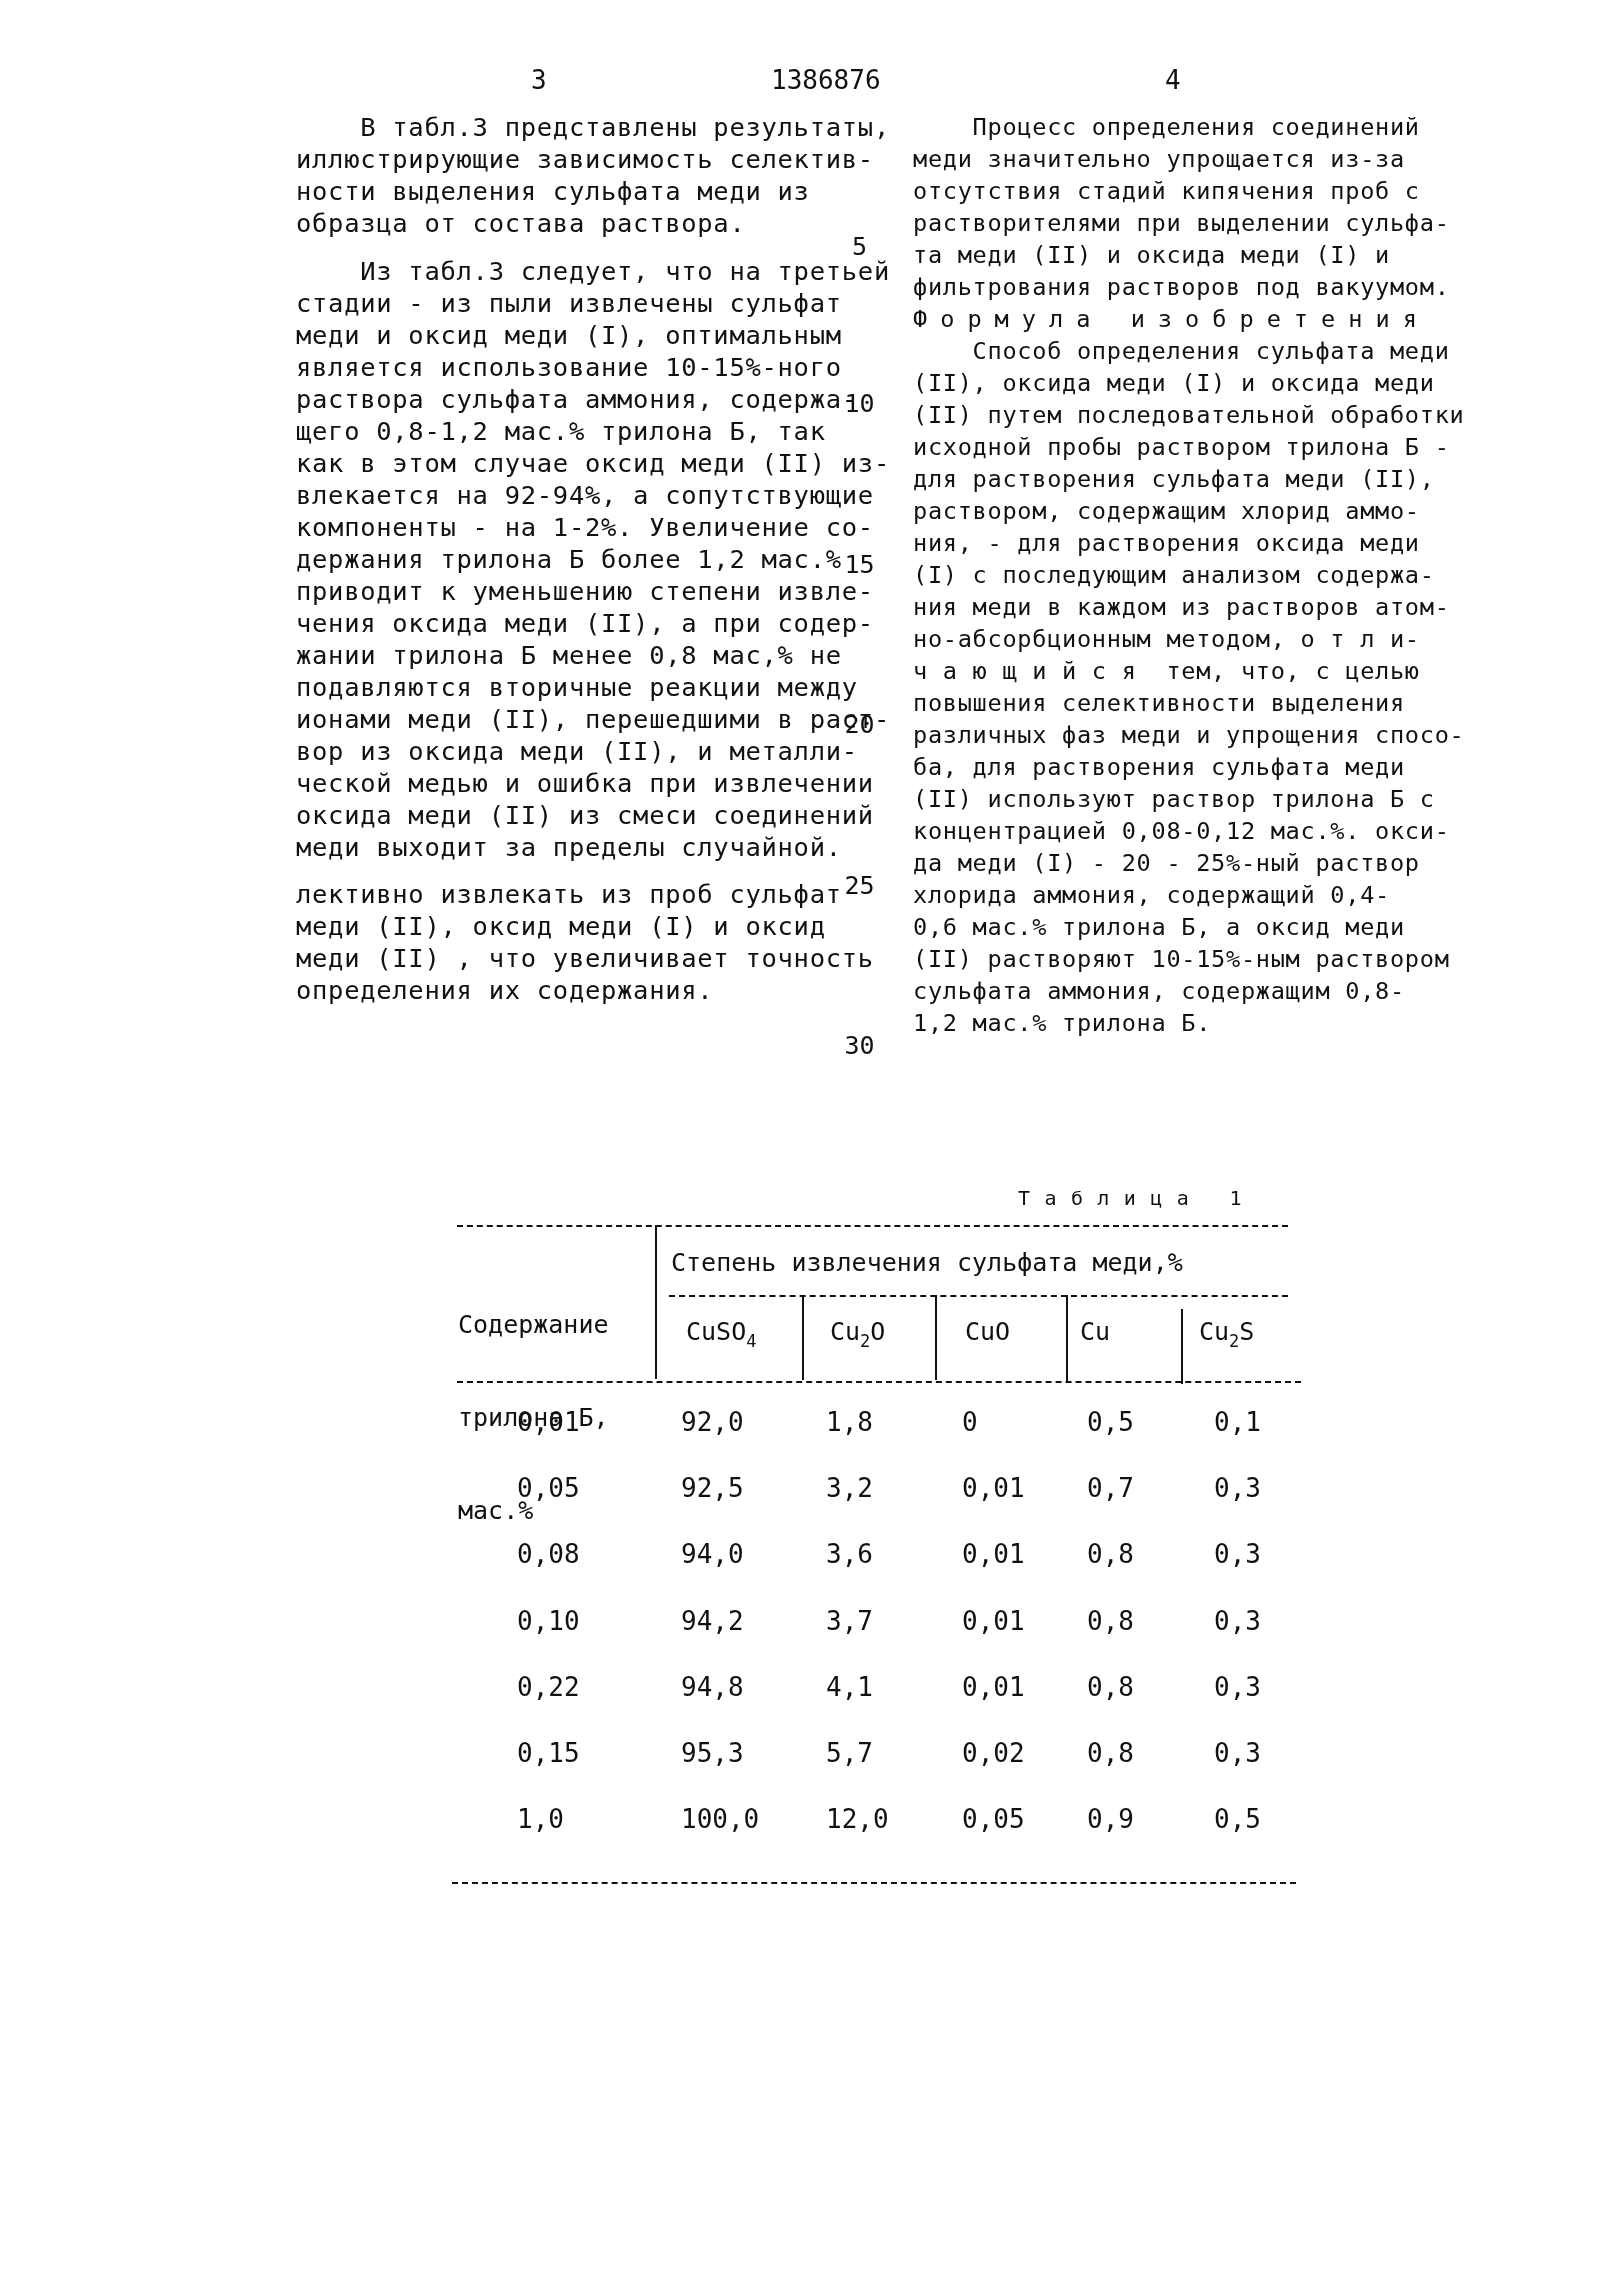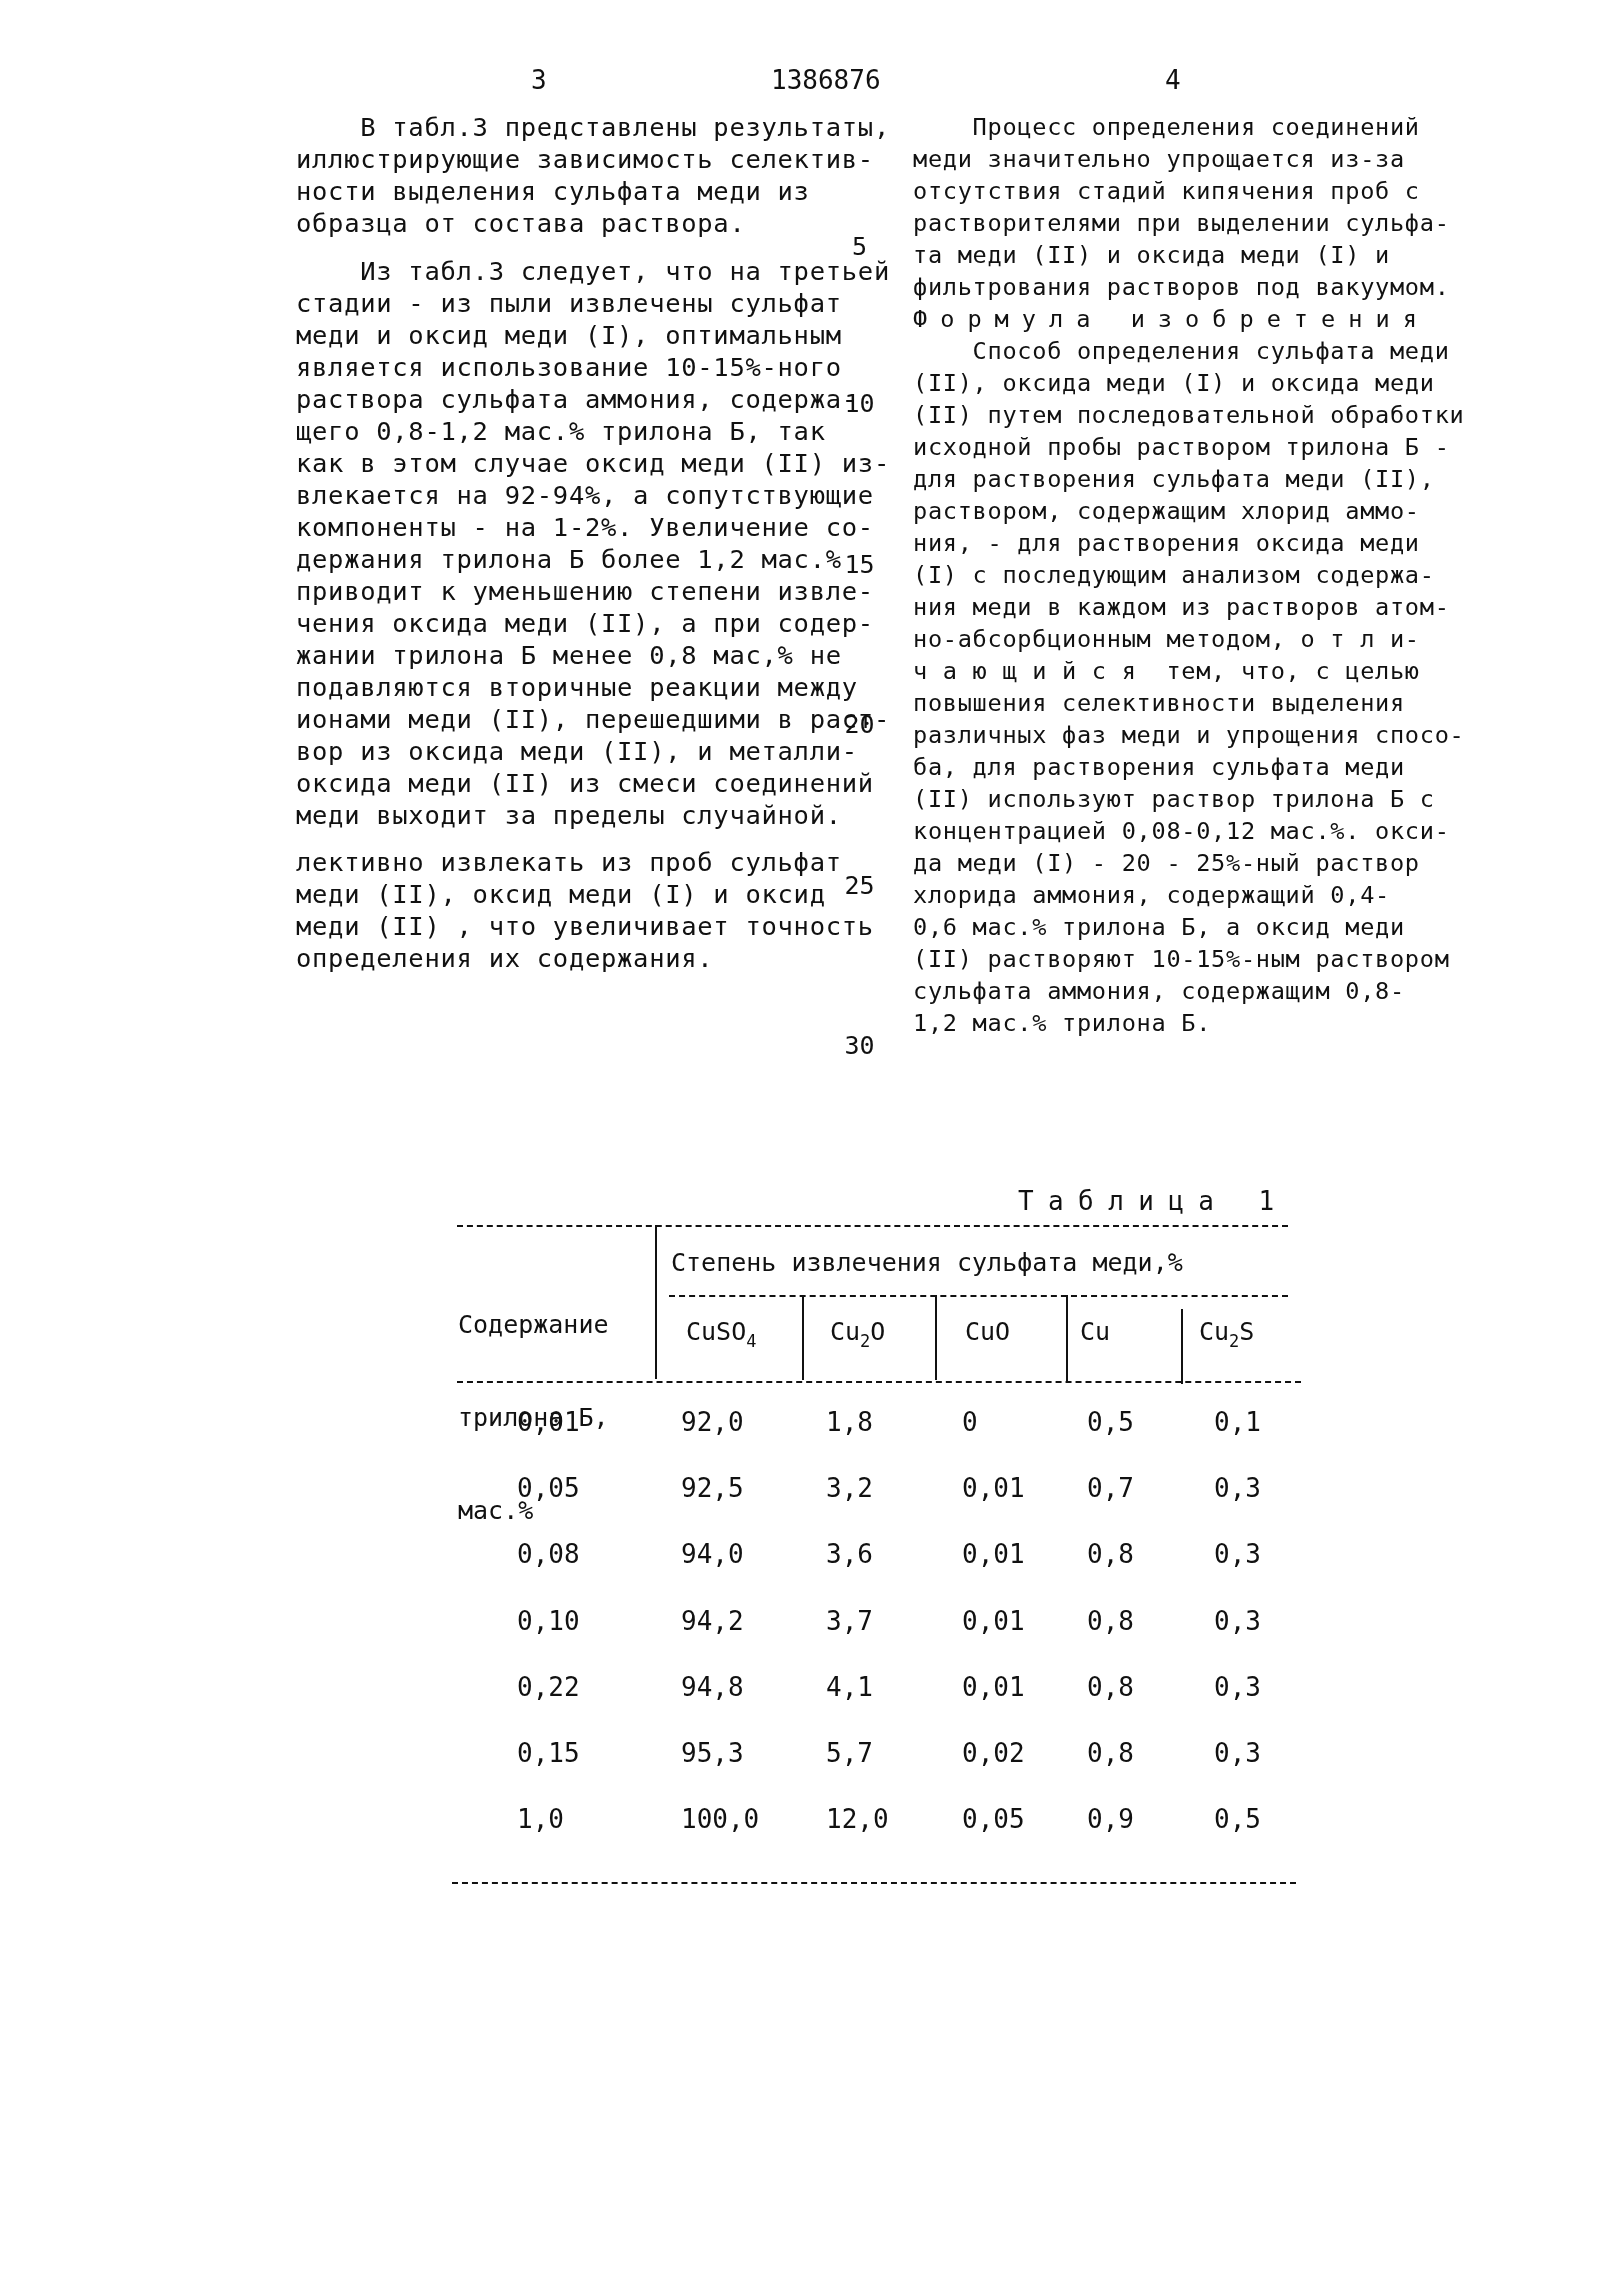--- a/index.html
+++ b/index.html
@@ -5,21 +5,21 @@
   html, body { margin: 0; padding: 0; background: #ffffff; }
   body { width: 1623px; height: 2295px; position: relative; overflow: hidden;
          font-family: "DejaVu Sans Mono", "Liberation Mono", monospace; color: #111; }
   .abs { position: absolute; white-space: pre; }
   .hdr { font-size: 26px; top: 65px; }
   .col { position: absolute; font-size: 25.5px; line-height: 32px; letter-spacing: 0.7px; }
   .col .line { display: block; white-space: pre; height: 32px; }
   .col .gap { display: block; height: 15.7px; }
   .lnum { position: absolute; font-size: 25px; left: 840px; width: 39px; text-align: center; }
   .spaced { letter-spacing: 13px; }
-  .table-title { font-size: 26px; letter-spacing: 14.4px; }
+  .table-title { font-size: 20px; letter-spacing: 14.4px; }
   .rule { position: absolute; height: 0; border-top: 2.6px dashed #111; }
   .vline { position: absolute; width: 0; border-left: 2px solid #111; }
   .th { position: absolute; font-size: 25px; line-height: 31px; white-space: pre; }
   .cell { position: absolute; font-size: 26px; white-space: pre; }
   sub { font-size: 17px; vertical-align: -6.5px; }
 </style>
 </head>
 <body>
 
 <div class="abs hdr" style="left:531px;">3</div>
@@ -44,20 +44,21 @@
       <span class="line">как в этом случае оксид меди (II) из-</span>
       <span class="line">влекается на 92-94%, а сопутствующие</span>
       <span class="line">компоненты - на 1-2%. Увеличение со-</span>
       <span class="line">держания трилона Б более 1,2 мас.%</span>
       <span class="line">приводит к уменьшению степени извле-</span>
       <span class="line">чения оксида меди (II), а при содер-</span>
       <span class="line">жании трилона Б менее 0,8 мас,% не</span>
       <span class="line">подавляются вторичные реакции между</span>
       <span class="line">ионами меди (II), перешедшими в раст-</span>
       <span class="line">вор из оксида меди (II), и металли-</span>
+      <span class="line">ческой медью и ошибка при извлечении</span>
       <span class="line">оксида меди (II) из смеси соединений</span>
       <span class="line">меди выходит за пределы случайной.</span>
     </div>
   <span class="gap"></span>
   <div id="lp2">
       <span class="line">лективно извлекать из проб сульфат</span>
       <span class="line">меди (II), оксид меди (I) и оксид</span>
       <span class="line">меди (II) , что увеличивает точность</span>
       <span class="line">определения их содержания.</span>
     </div>

